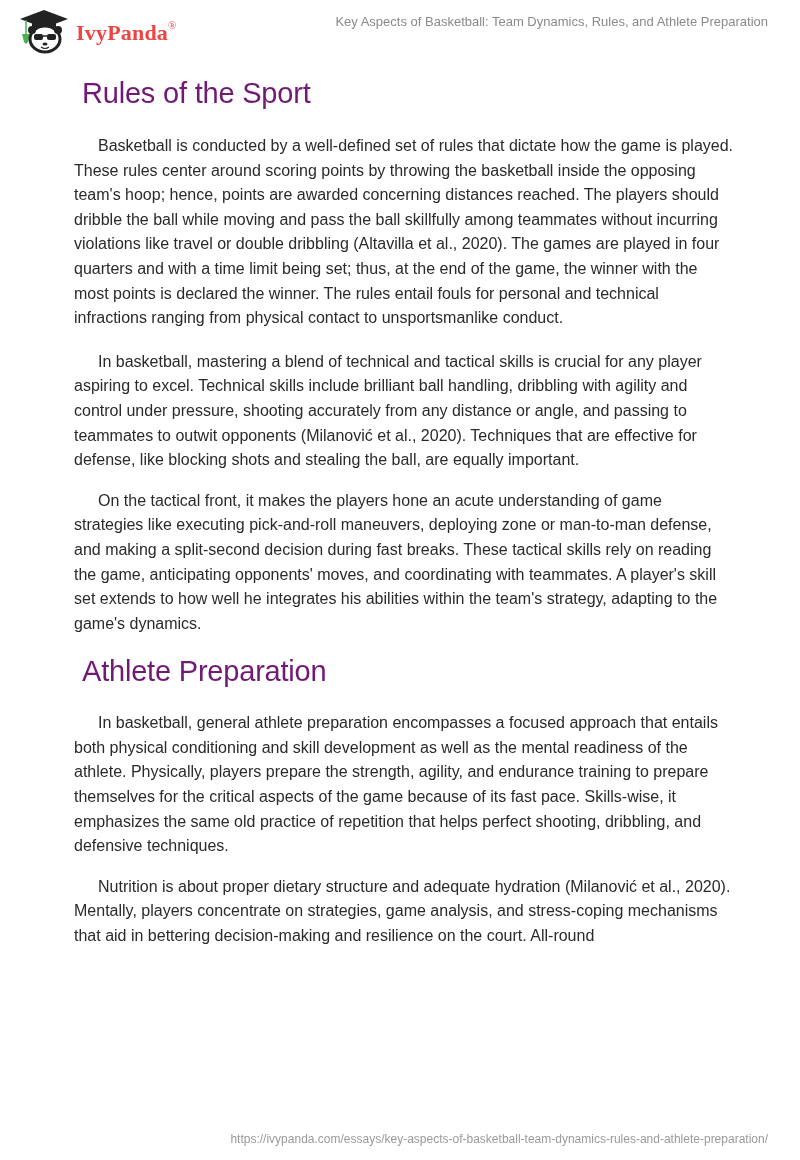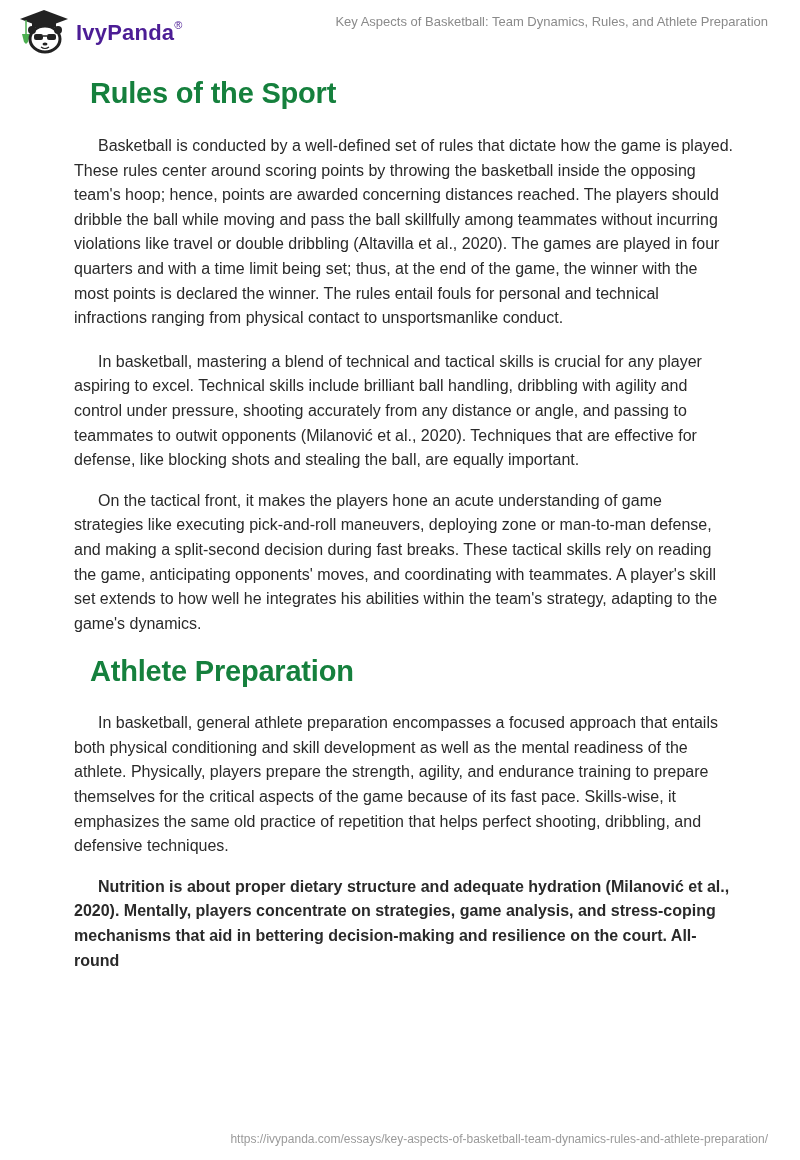--- a/index.html
+++ b/index.html
@@ -1,25 +1,25 @@
 <!DOCTYPE html>
 <html><head>
 <meta charset="utf-8">
 <style>
   html, body { margin: 0; padding: 0; background: #ffffff; }
   body { width: 800px; height: 1160px; position: relative; overflow: hidden;
          font-family: "Liberation Sans", sans-serif; color: #222222; }
   .header { position: absolute; left: 0; top: 0; width: 800px; height: 62px; }
   .logo { position: absolute; left: 18px; top: 8px; display: flex; align-items: center; }
   .logo svg { width: 52px; height: 46px; }
-  .logo-text { font-family: Liberation Sans, sans-serif; font-weight: bold; font-size: 22px; color: #4c1d95; margin-left: 6px; margin-top: 4px; letter-spacing: 0.2px; }
+  .logo-text { font-family: Liberation Serif, serif; font-weight: bold; font-size: 22px; color: #ef4444; margin-left: 6px; margin-top: 4px; letter-spacing: 0.2px; }
   .logo-text sup { font-size: 11px; font-weight: normal; position: relative; top: -3px; }
   .doc-title { position: absolute; right: 32px; top: 14px; font-size: 13px; color: #8a8a8a; }
   .content { position: absolute; left: 74px; top: 70px; width: 660px; }
-  h2 { font-size: 29px; font-weight: bold; margin: 16px; color: #15803d; line-height: 42px; letter-spacing: -0.2px; }
+  h2 { font-size: 29px; font-weight: normal; margin: 8px; color: #701a75; line-height: 42px; letter-spacing: -0.2px; }
   p { font-size: 16px; line-height: 24.6px; margin: 0; text-indent: 24px; color: #2a2a2a; }
   .footer-url { position: absolute; right: 32px; top: 1132px; font-size: 12px; color: #9a9a9a; }
 </style>
 </head>
 <body>
 
 <div class="header">
   <div class="logo">
     <svg viewBox="0 0 52 46">
 
@@ -51,17 +51,17 @@
   </section>
 
   <section>
     <p style="margin-top:19px;">In basketball, mastering a blend of technical and tactical skills is crucial for any player aspiring to excel. Technical skills include brilliant ball handling, dribbling with agility and control under pressure, shooting accurately from any distance or angle, and passing to teammates to outwit opponents (Milanović et al., 2020). Techniques that are effective for defense, like blocking shots and stealing the ball, are equally important.</p>
     <p style="margin-top:16px;">On the tactical front, it makes the players hone an acute understanding of game strategies like executing pick-and-roll maneuvers, deploying zone or man-to-man defense, and making a split-second decision during fast breaks. These tactical skills rely on reading the game, anticipating opponents' moves, and coordinating with teammates. A player's skill set extends to how well he integrates his abilities within the team's strategy, adapting to the game's dynamics.</p>
   </section>
 
   <section>
     <h2 style="margin-top:14px;">Athlete Preparation</h2>
     <p style="margin-top:19px;">In basketball, general athlete preparation encompasses a focused approach that entails both physical conditioning and skill development as well as the mental readiness of the athlete. Physically, players prepare the strength, agility, and endurance training to prepare themselves for the critical aspects of the game because of its fast pace. Skills-wise, it emphasizes the same old practice of repetition that helps perfect shooting, dribbling, and defensive techniques.</p>
-    <p style="margin-top:16px;font-weight:bold;">Nutrition is about proper dietary structure and adequate hydration (Milanović et al., 2020). Mentally, players concentrate on strategies, game analysis, and stress-coping mechanisms that aid in bettering decision-making and resilience on the court. All-round</p>
+    <p style="margin-top:16px;">Nutrition is about proper dietary structure and adequate hydration (Milanović et al., 2020). Mentally, players concentrate on strategies, game analysis, and stress-coping mechanisms that aid in bettering decision-making and resilience on the court. All-round</p>
   </section>
 </div>
 
 <div class="footer-url">https://ivypanda.com/essays/key-aspects-of-basketball-team-dynamics-rules-and-athlete-preparation/</div>
 
 </body></html>

